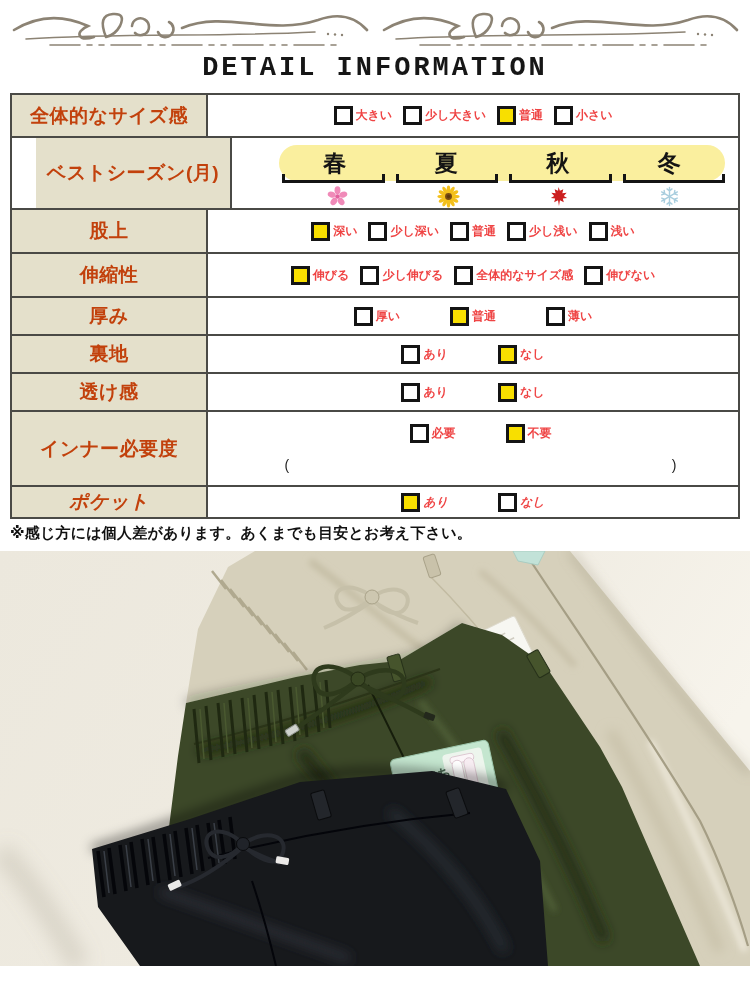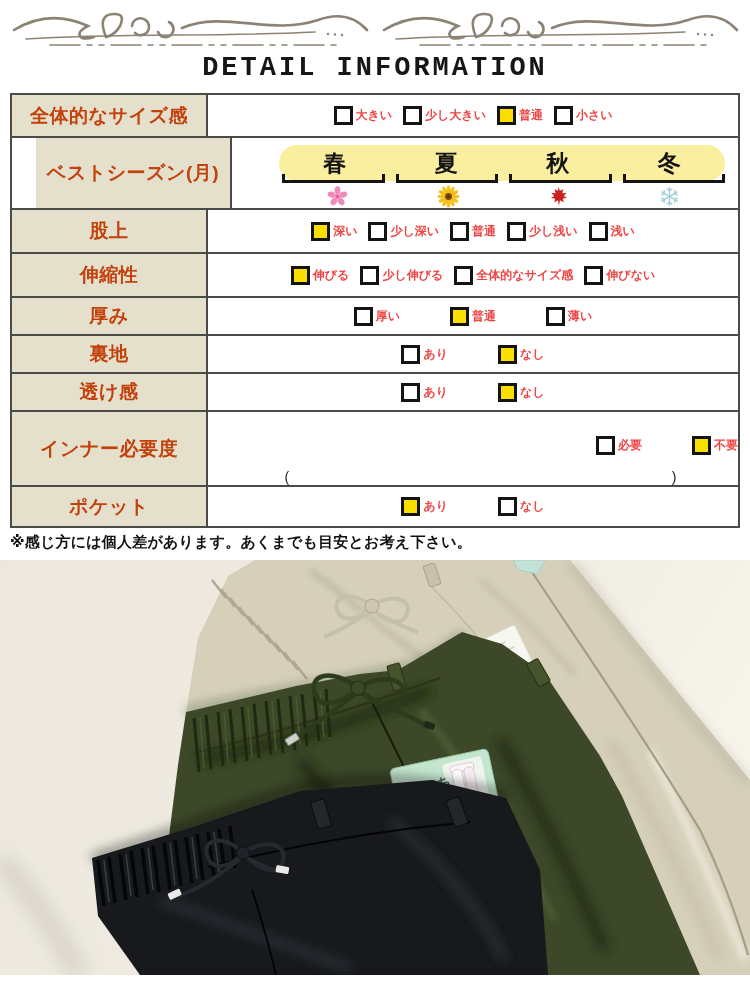--- a/index.html
+++ b/index.html
@@ -11,27 +11,27 @@
   .page-title{margin:2px 0 9px;text-align:center;
     font-family:"Liberation Mono","DejaVu Sans Mono",monospace;
     font-weight:700;font-size:27px;line-height:1.2;letter-spacing:3px;color:#161616;}
 
   .detail-table{width:730px;margin:0 auto;border:2px solid var(--table-border);box-sizing:border-box;background:#fff;}
   .t-row{display:flex;border-bottom:2px solid var(--table-border);box-sizing:border-box;height:44px;}
   .t-row:nth-child(1){height:43px;}
   .t-row:nth-child(2){height:72px;padding-left:24px;}
   .t-row:nth-child(5),.t-row:nth-child(6),.t-row:nth-child(7){height:38px;}
   .t-row:nth-child(8){height:75px;gap:15px;}
-  .t-row:nth-child(9){height:39px;border-bottom:none;}
+  .t-row:nth-child(9){height:30px;border-bottom:none;font-style:italic;}
   .t-label{width:196px;flex:0 0 196px;background:var(--label-cell-bg);
     border-right:2px solid var(--table-border);box-sizing:border-box;
     display:flex;align-items:center;justify-content:center;
     font-size:19px;font-weight:600;color:#c2410c;letter-spacing:0.5px;}
   .t-value{flex:1;display:flex;flex-direction:column;justify-content:center;position:relative;}
-  .t-value.top{justify-content:flex-start;padding-top:24px;align-items:flex-end;}
+  .t-value.top{justify-content:flex-start;padding-top:12px;}
   .opts{display:flex;justify-content:center;align-items:center;gap:11px;
     font-size:12px;font-weight:700;color:#ef4444;white-space:nowrap;}
   .opts.wide{gap:50px;}
   .opt{display:flex;align-items:center;gap:3px;}
   .cb{width:13px;height:13px;border:3px solid #141414;background:#fff;display:inline-block;flex:0 0 auto;}
   .cb.on{background:var(--checkbox-checked);}
   .parens{width:392px;margin:15px auto 0;display:flex;justify-content:space-between;
     font-size:14px;font-weight:400;color:#222;line-height:1;}
 
   .season-cell{position:relative;height:100%;}

